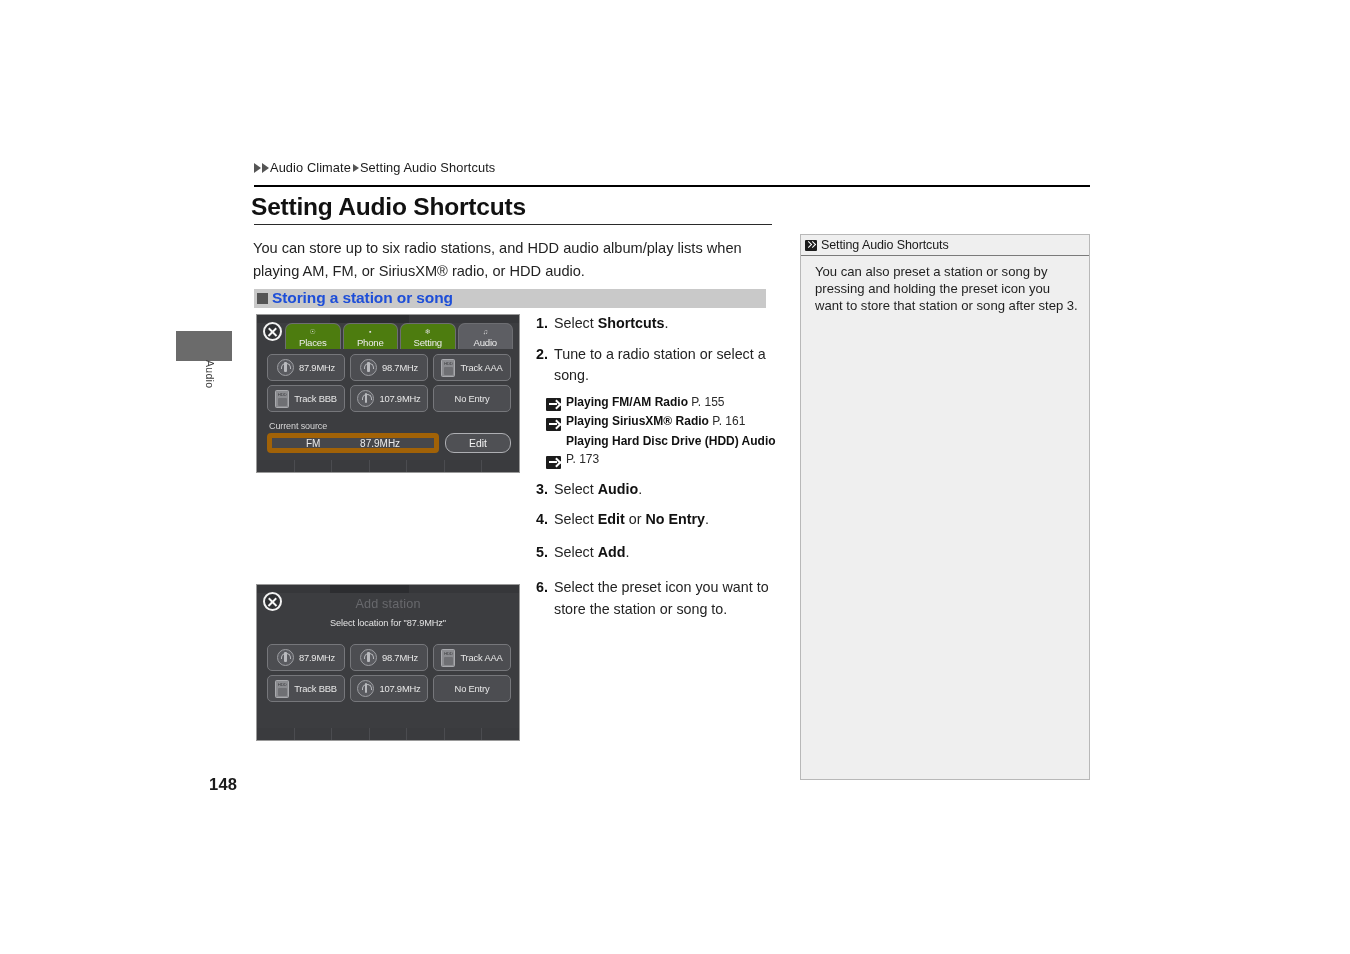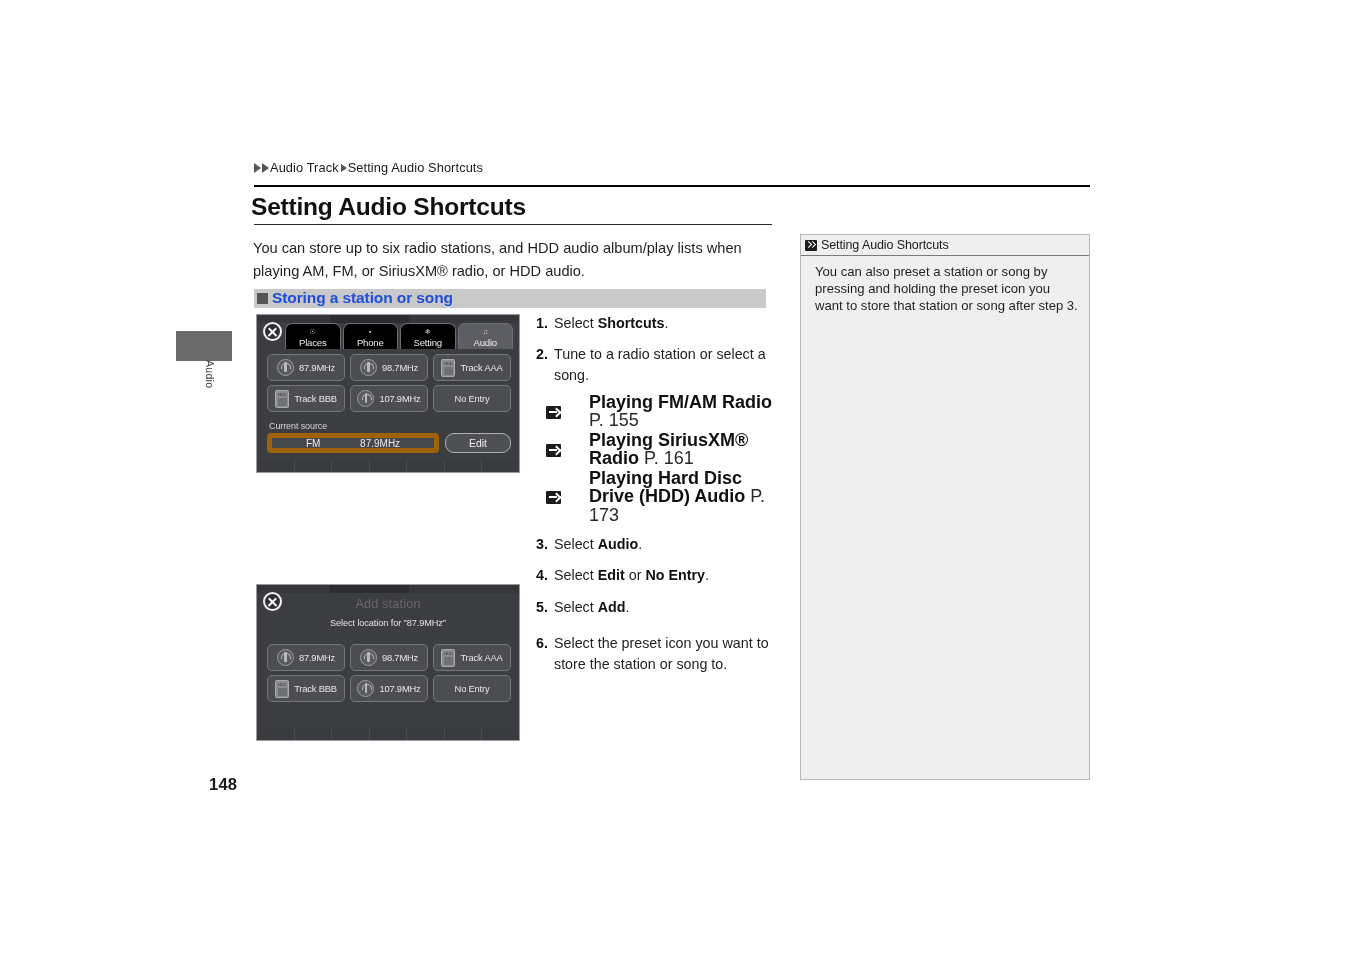--- a/index.html
+++ b/index.html
@@ -167,21 +167,21 @@
   
   .tabrow {
     position: absolute;
     left: 28px; top: 8px;
     width: 228px; height: 26px;
     display: flex;
     gap: 2px;
   }
   .navtab {
     flex: 1;
-    background: #000000;
+    background: #4d7c0f;
     border: 1px solid #6d6e72;
     border-bottom: none;
     border-radius: 7px 7px 0 0;
     display: flex;
     flex-direction: column;
     align-items: center;
     justify-content: flex-end;
     padding-bottom: 1px;
     position: relative;
   }
@@ -360,25 +360,24 @@
     flex: none;
     color: #111;
   }
   .step .body { flex: 1; }
   .step.tight { margin-bottom: 3px; }
   b.k { font-weight: bold; color: #111; }
 
   .reflist { margin: 6px 0 2px 10px; }
   .ref {
     display: flex;
-    align-items: center;
-    font-size: 18px;
+    align-items: flex-end;
+    font-size: 12px;
     line-height: 18.5px;
     margin-bottom: 1px;
-    gap: 23px;
   }
   .refmark {
     flex: none;
     width: 15px; height: 13px;
     background: #1c1c1c;
     margin: 2px 5px 0 0;
     position: relative;
     border-radius: 1px;
   }
   .refmark:before {
@@ -479,21 +478,21 @@
 </style>
 </head>
 <body>
 
 <div class="side-tab"></div>
 <div class="side-tab-label">Audio</div>
 
 <div class="breadcrumb">
   <span class="tri"></span>
   <span class="tri"></span>
-  <span>Audio Track</span>
+  <span>Audio Climate</span>
   <span class="tri small"></span>
   <span>Setting Audio Shortcuts</span>
 </div>
 <div class="hr-top"></div>
 
 <div class="page-title">Setting Audio Shortcuts</div>
 <div class="hr-title"></div>
 
 <div class="intro">You can store up to six radio stations, and HDD audio album/play lists when playing AM, FM, or SiriusXM® radio, or HDD audio.</div>
 

